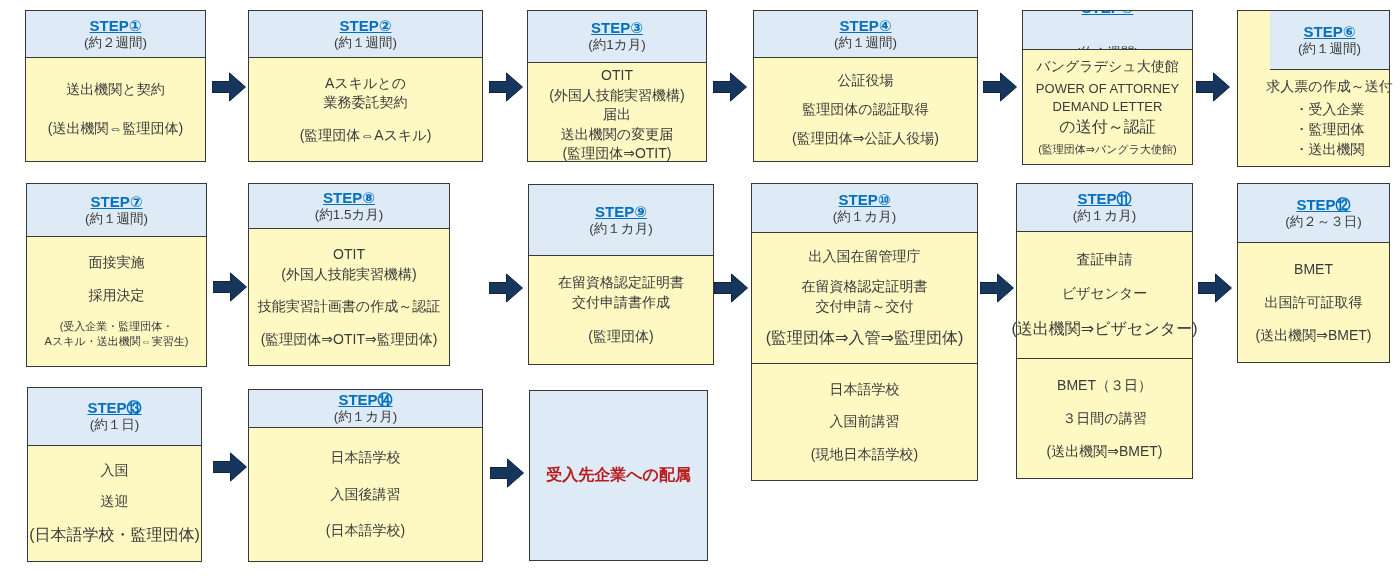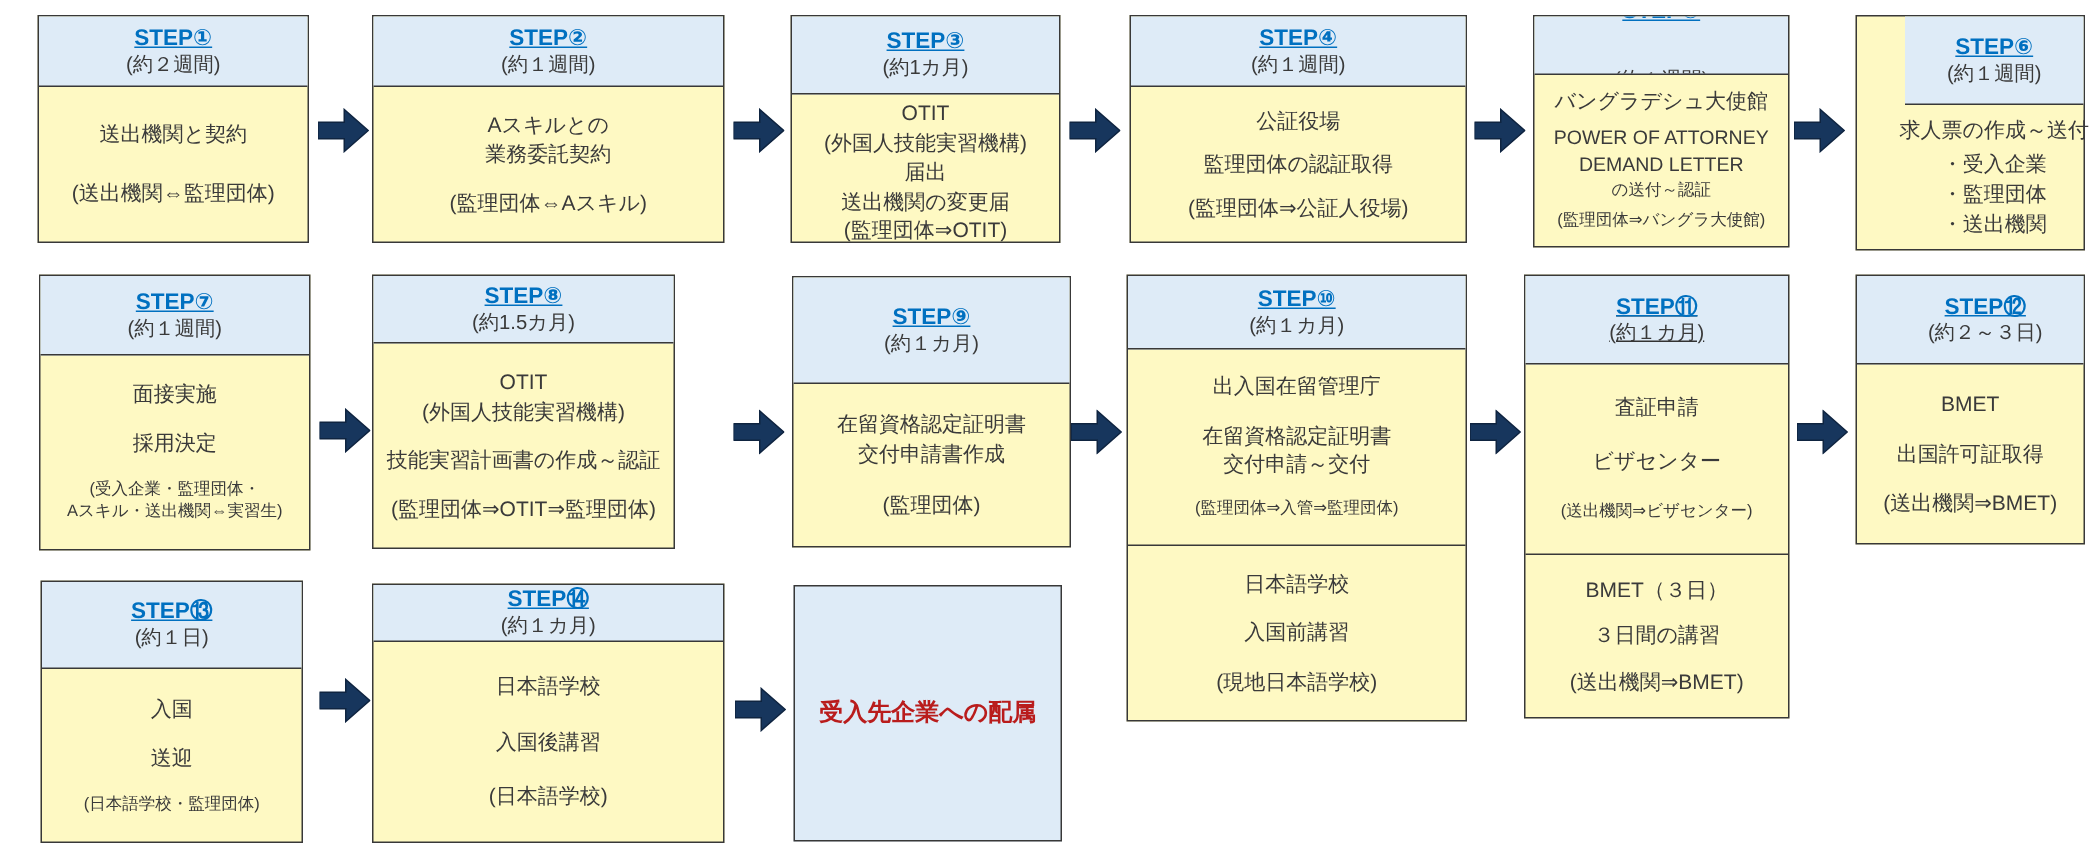--- a/index.html
+++ b/index.html
@@ -28,21 +28,21 @@
   .body{flex:1 1 auto;display:flex;flex-direction:column;min-height:0;}
   .sec{
     box-sizing:border-box;flex:1 1 auto;min-height:0;
     display:flex;flex-direction:column;justify-content:space-evenly;align-items:center;
     padding:3px 1px;
   }
   .sec.fixed{flex:0 0 auto;}
   .sec.divided{border-top:1.5px solid #383838;}
   .group{text-align:center;}
   .line{font-size:14px;line-height:1.4;white-space:nowrap;color:#3a3a3a;}
-  .line.sm{font-size:11px;}
+  .line.sm{font-size:16px;}
   .line.xs{font-size:11px;}
   .line.en{font-size:13px;}
   .arrow{position:absolute;width:34px;height:30px;}
   .box.final{background:#DEEBF7;align-items:center;justify-content:center;}
   .final-label{
     color:#b91c1c;font-weight:bold;font-size:16px;
     white-space:nowrap;
   }
 </style>
 </head>
@@ -247,21 +247,21 @@
           <div class="group">
             <div class="line">入国前講習</div>
           </div>
           <div class="group">
             <div class="line">(現地日本語学校)</div>
           </div>
         </div>
       </div>
     </div>
     <div class="box" style="left: 1016px; top: 183px; width: 177px; height: 296px;">
-      <div class="head" style="height: 59px; text-decoration: underline;">
+      <div class="head" style="height: 48px;">
         <div class="title">STEP⑪</div>
         <div class="dur">(約１カ月)</div>
       </div>
       <div class="body">
         <div class="sec fixed" style="height: 126px;">
           <div class="group">
             <div class="line">査証申請</div>
           </div>
           <div class="group">
             <div class="line">ビザセンター</div>

